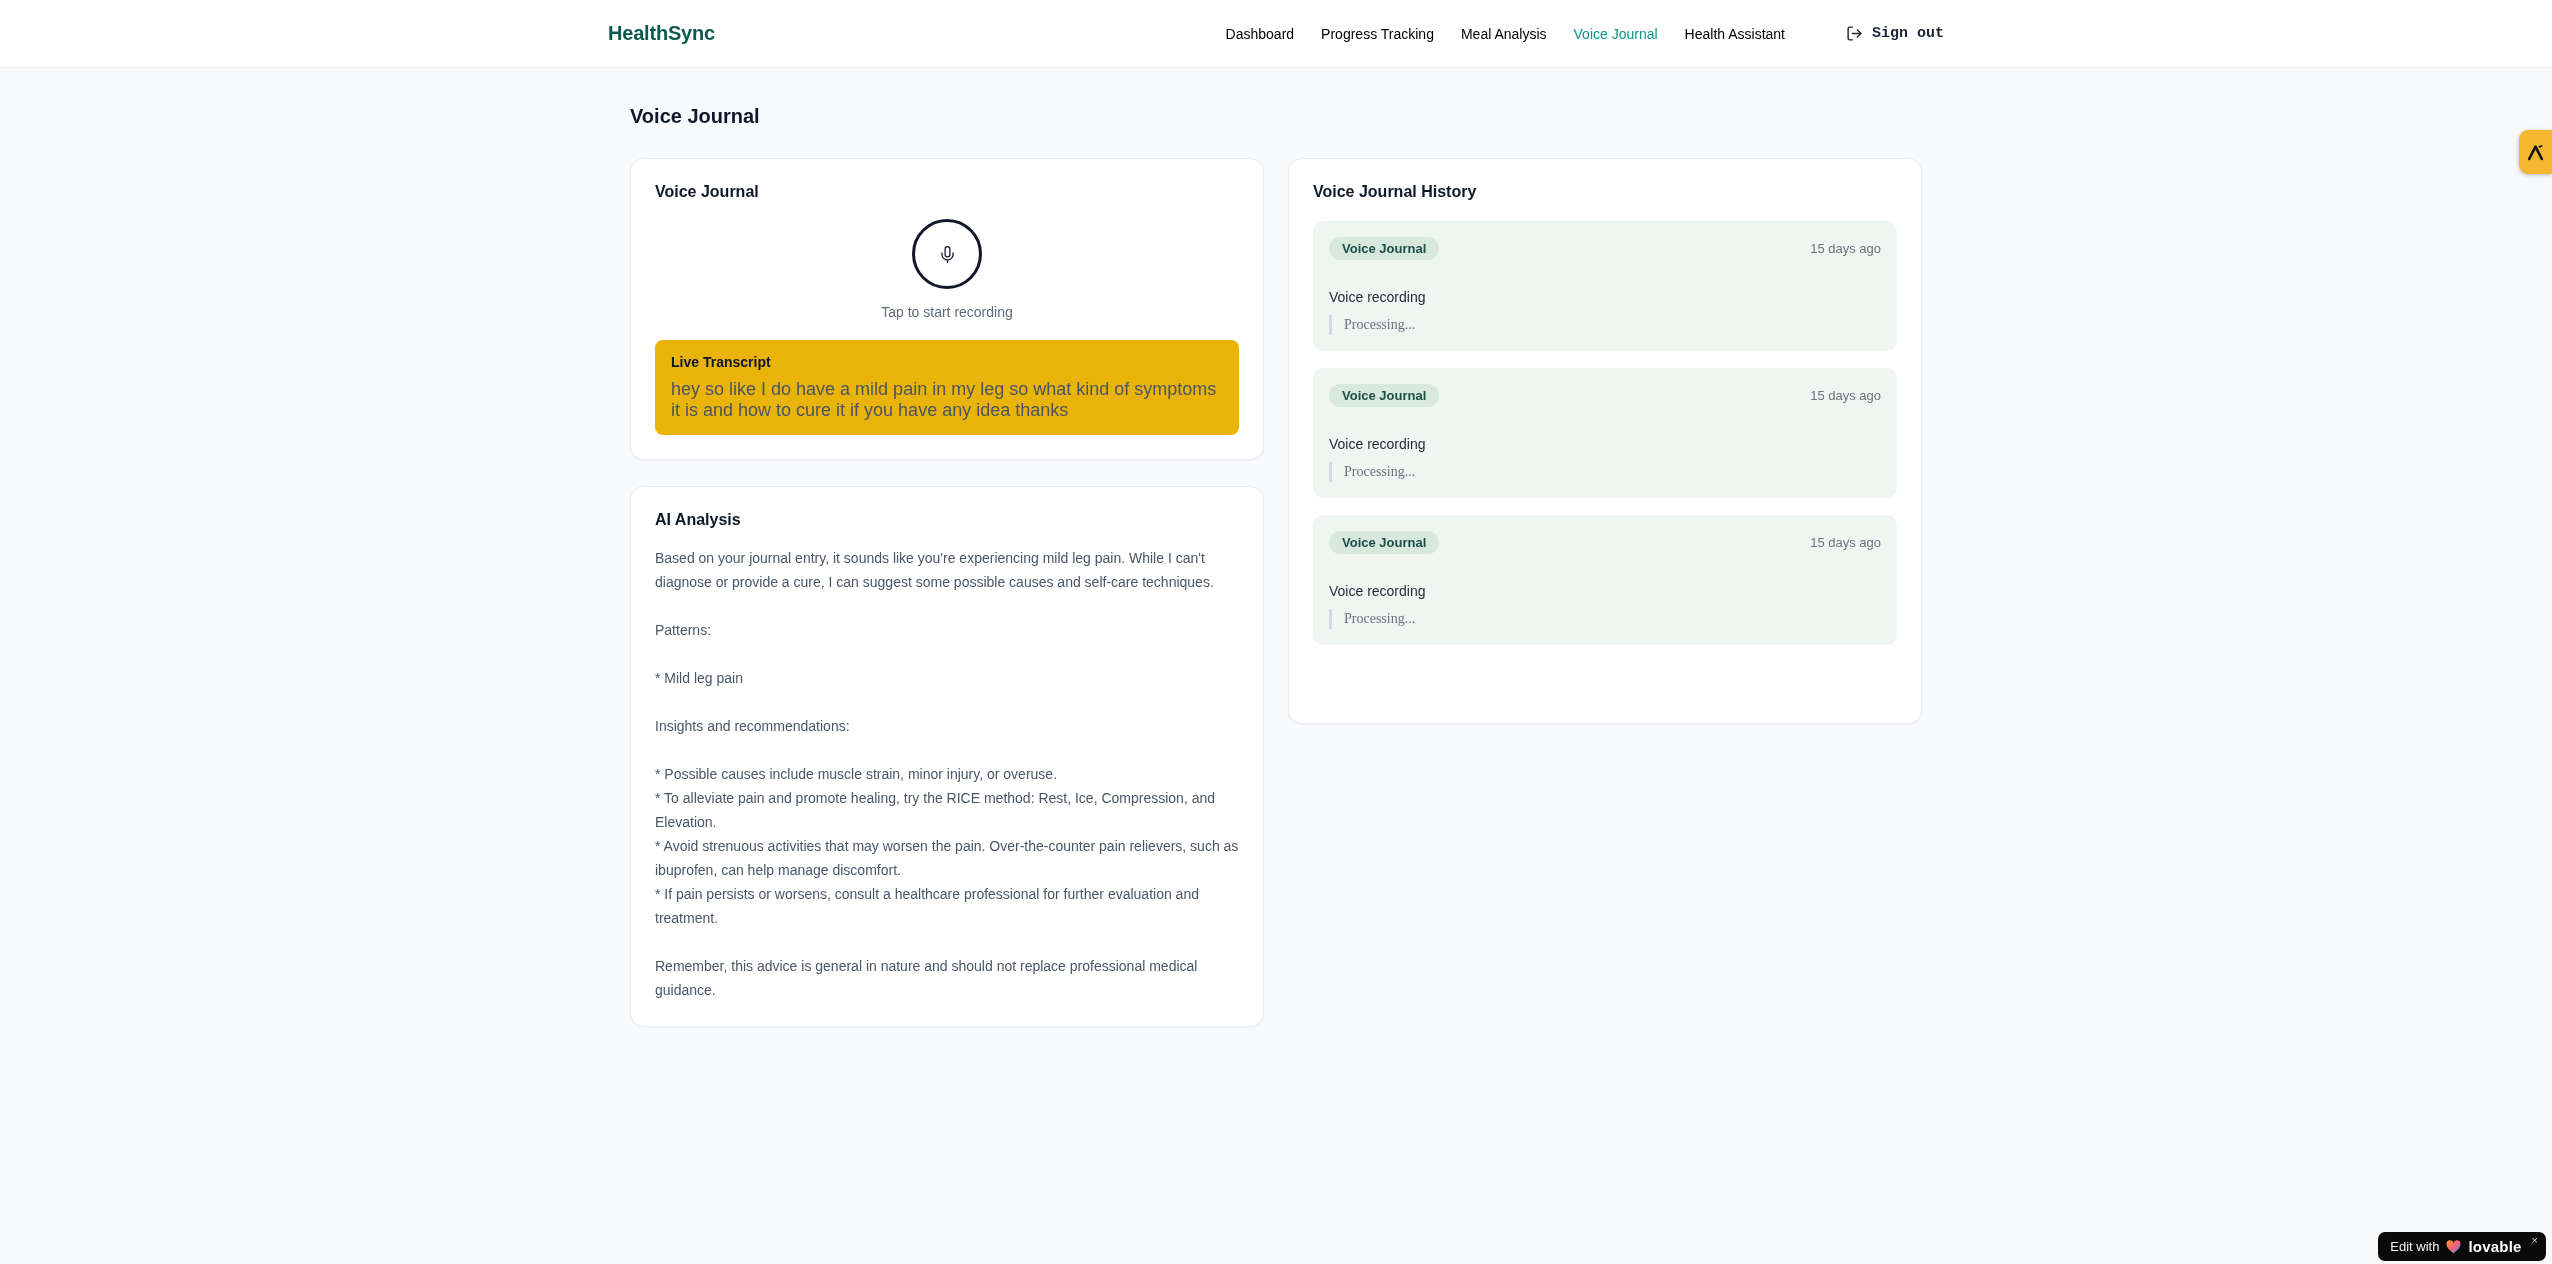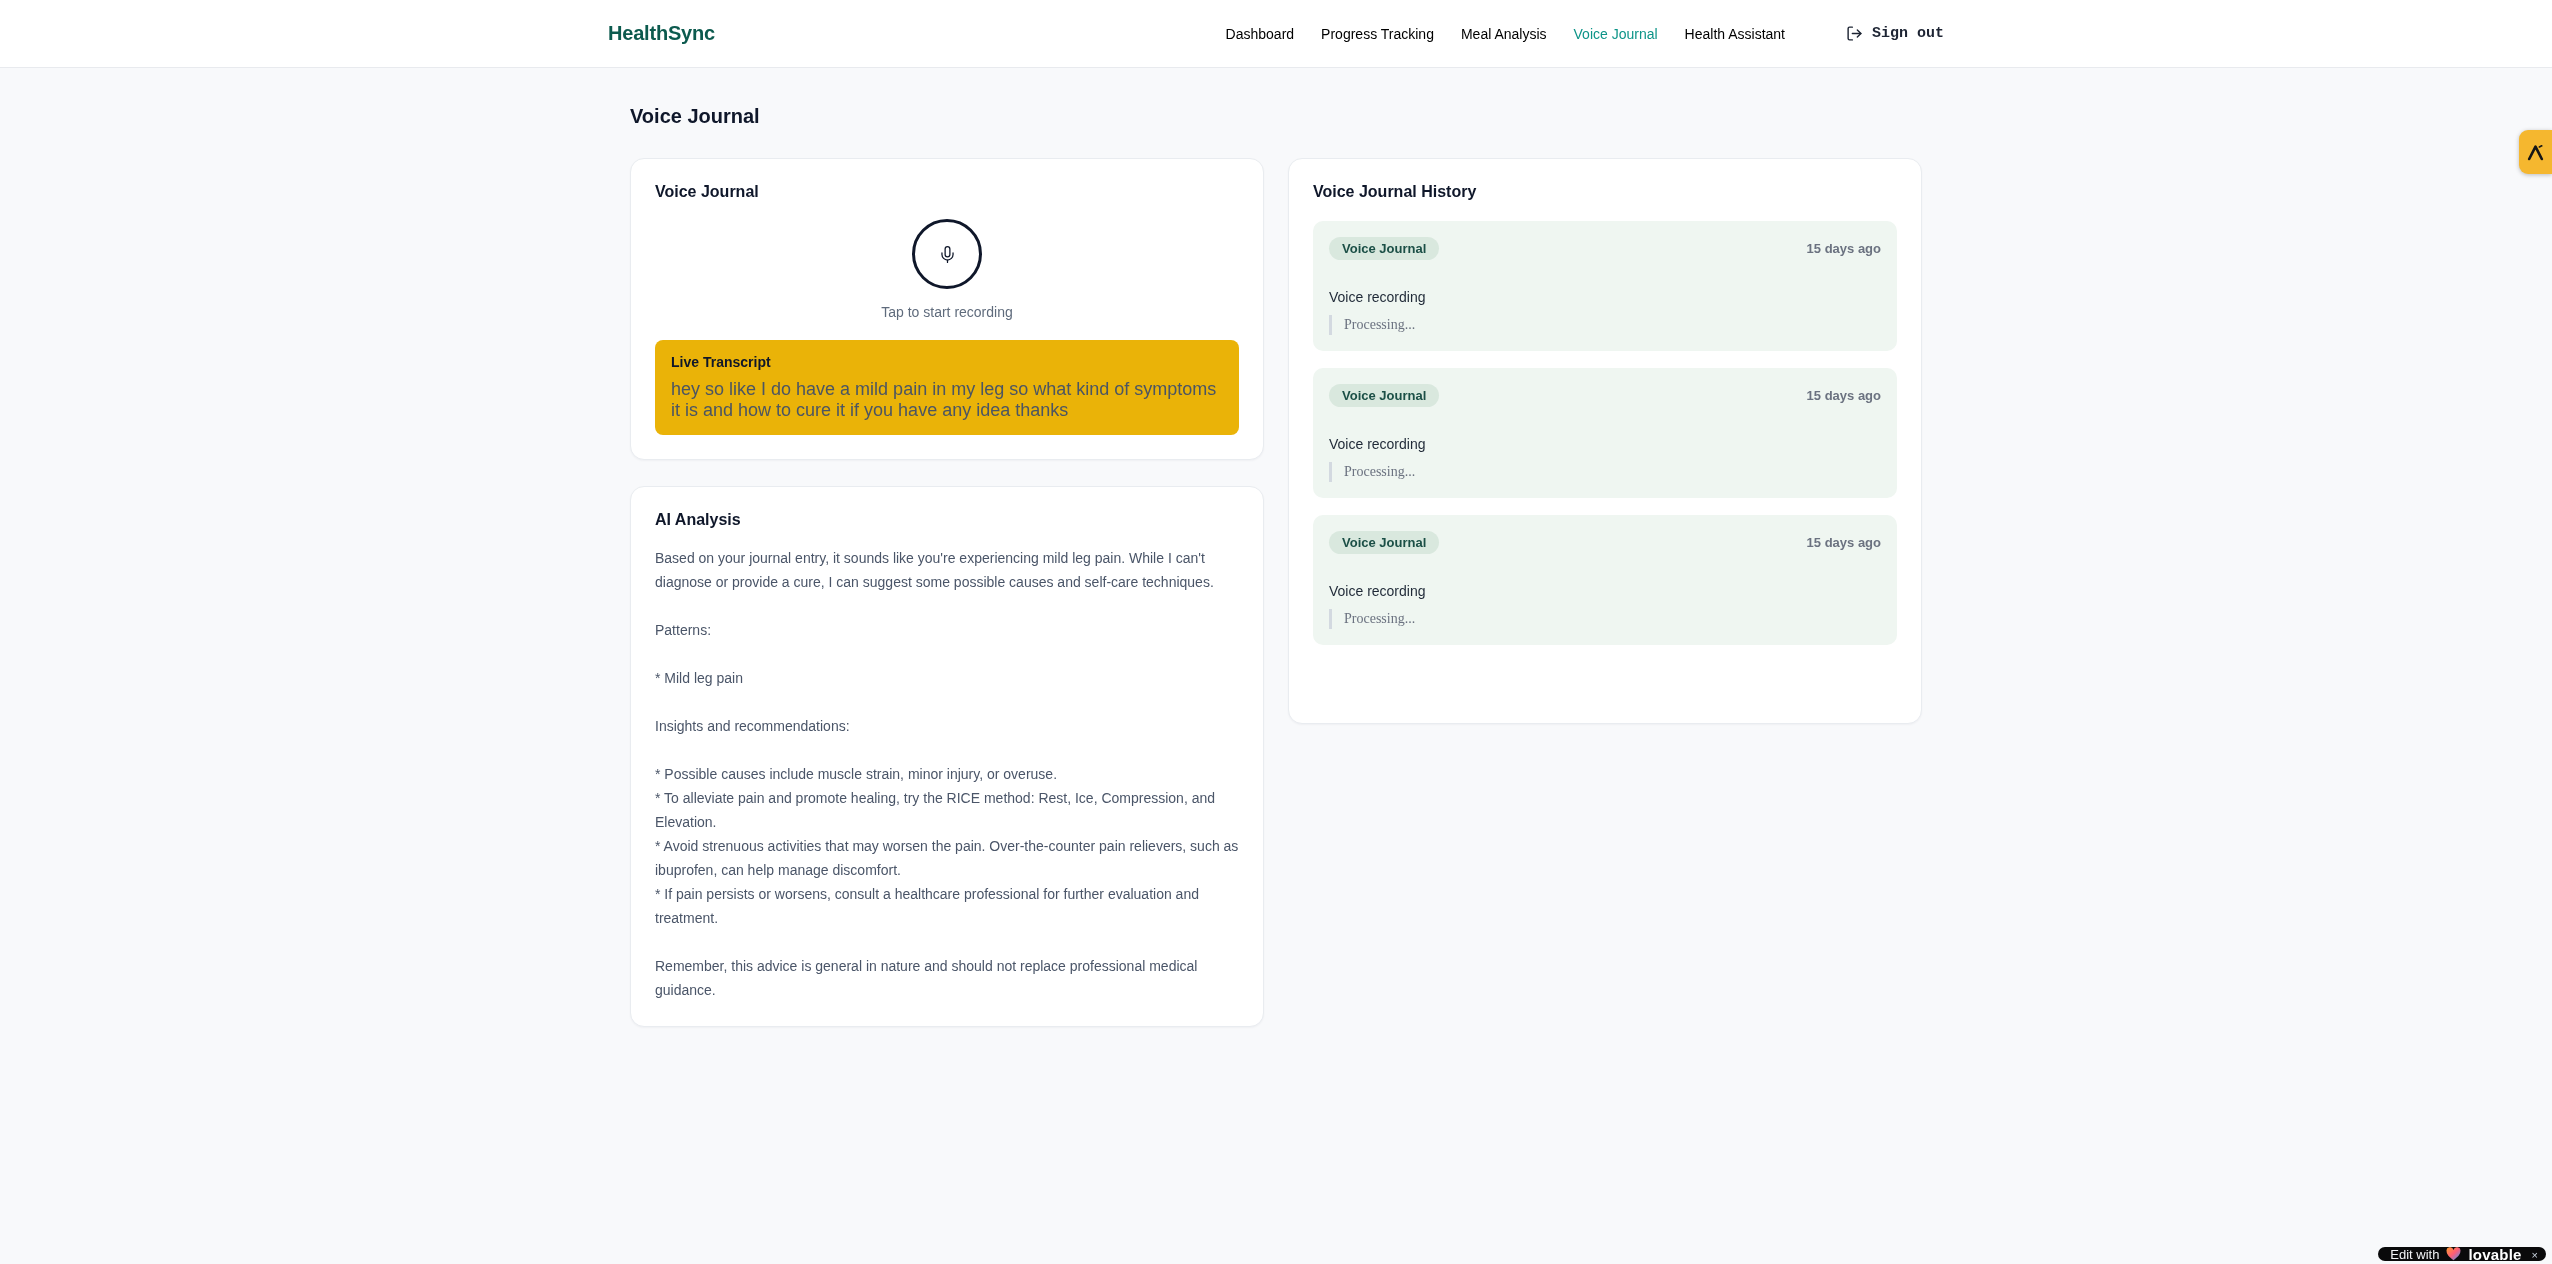--- a/index.html
+++ b/index.html
@@ -55,38 +55,38 @@
 
   
   .history-card { padding-bottom: 78px; }
   .history-list { margin-top: 20px; display: flex; flex-direction: column; gap: 17px; }
   .history-item { background: #eff6f1; border-radius: 10px; padding: 16px; cursor: pointer; }
   .history-top { display: flex; justify-content: space-between; align-items: flex-start; }
   .history-badge {
     background: #d9e8de; color: #1b4f46; font-size: 13px; font-weight: 700;
     padding: 5px 13px; border-radius: 999px; line-height: 13px;
   }
-  .history-time { font-size: 13px; color: #6b7280; margin-top: 4px; font-weight: bold; }
+  .history-time { font-size: 13px; color: #6b7280; margin-top: 4px; }
   .history-label { margin-top: 29px; font-size: 14px; color: #1f2937; }
   .history-status {
     margin-top: 10px; font-size: 14px; color: #6b7280;
     border-left: 3px solid #d3d9e0; padding-left: 12px; line-height: 20px; font-family: Liberation Serif, serif;
   }
 
   
   .side-badge {
     position: absolute; top: 130px; right: 0; width: 33px; height: 44px;
     background: #f5b72f; border-radius: 9px 0 0 9px;
     display: flex; align-items: center; justify-content: center;
     box-shadow: 0 1px 4px rgba(0,0,0,.25); cursor: pointer;
   }
 
   
   .lovable-badge {
-    position: absolute; right: 6px; bottom: 3px; height: 14px;
+    position: absolute; right: 6px; bottom: 3px; height: 29px;
     background: #0a0a0b; border-radius: 7px;
     display: flex; align-items: center; gap: 7px; padding: 0 8px 0 12px; cursor: pointer;
   }
   .lovable-prefix { color: #f3f4f6; font-size: 13px; }
   .lovable-brand { color: #ffffff; font-size: 15px; font-weight: 800; letter-spacing: .2px; }
   .lovable-close { color: #cbd5e1; font-size: 11px; align-self: flex-start; margin: 3px 0 0 3px; line-height: 11px; }
 </style>
 </head>
 <body>
 

